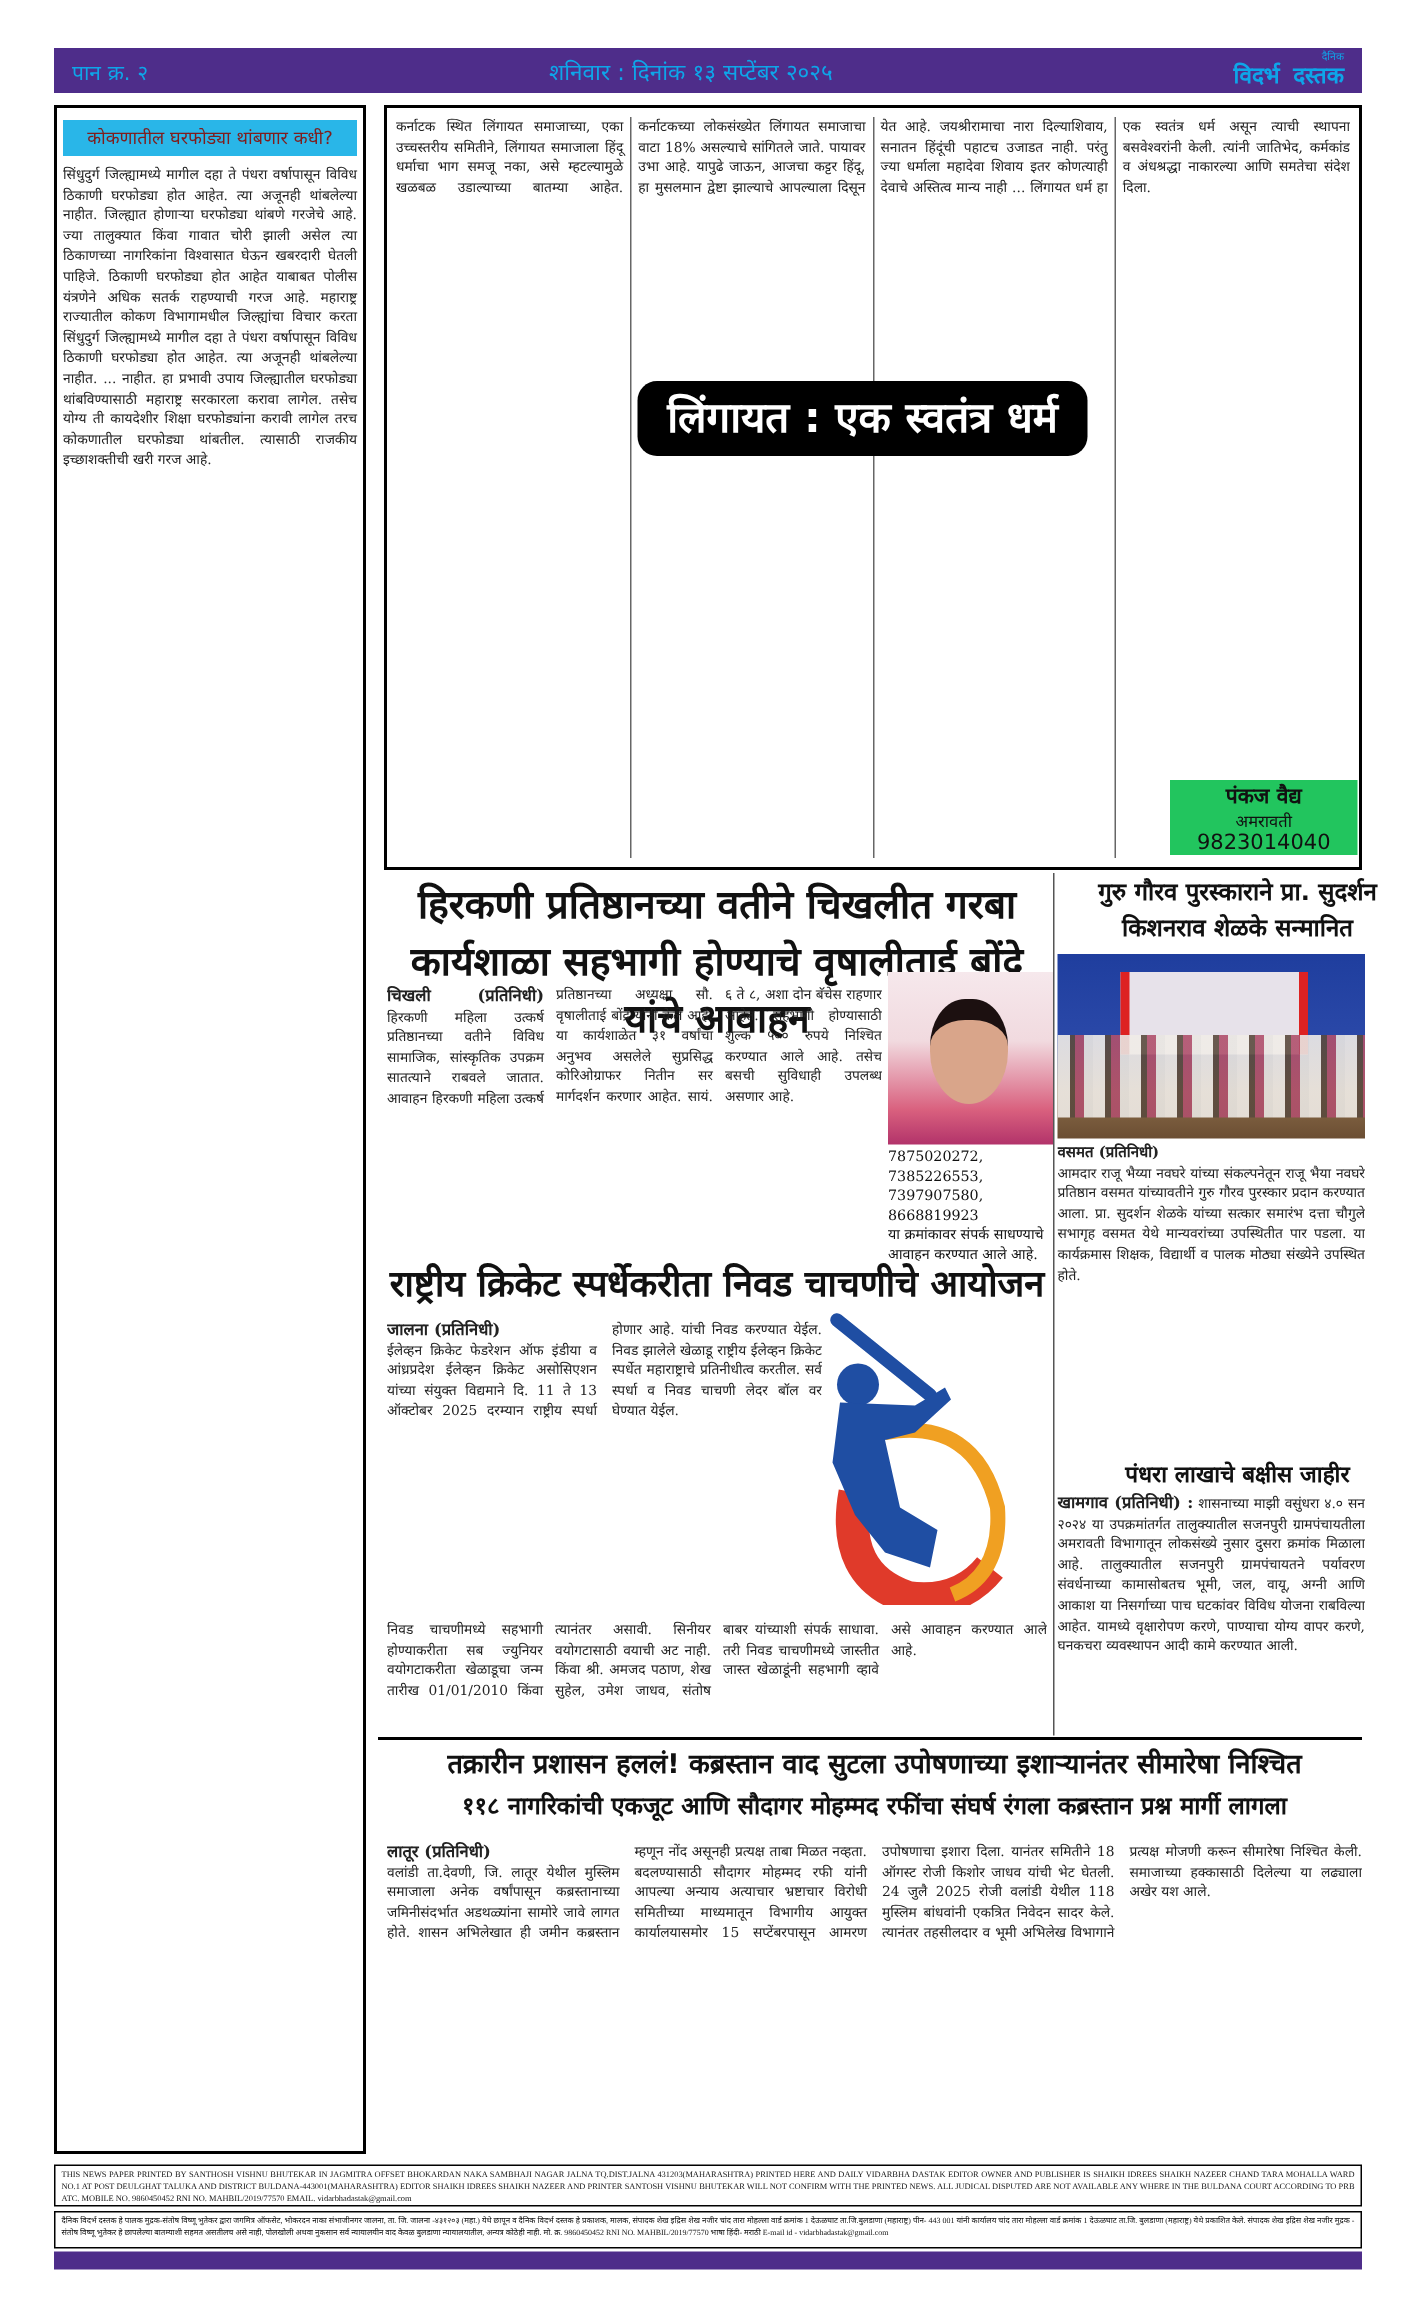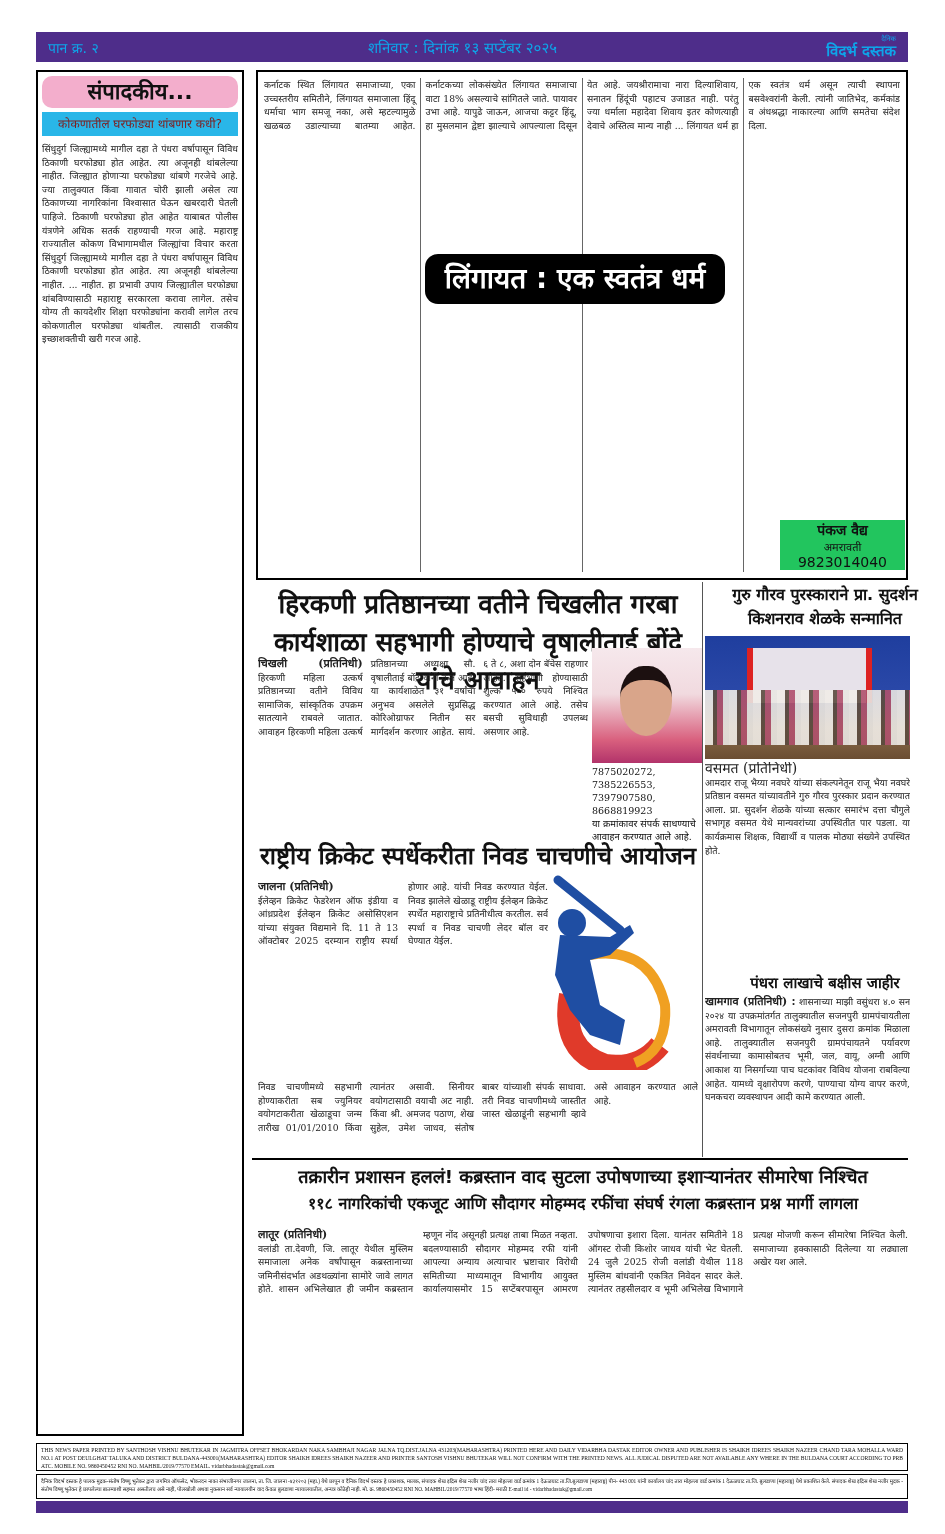--- a/index.html
+++ b/index.html
@@ -4,21 +4,21 @@
 <style>
   * { box-sizing: border-box; margin: 0; padding: 0; }
   html, body { width: 945px; height: 1534px; background: #fff; overflow: hidden; }
   body { font-family: "DejaVu Sans", sans-serif; color: #111; position: relative; }
   .abs { position: absolute; }
   .header { left: 36px; top: 32px; width: 872px; height: 30px; background: #4e2d8a; color: #0ea5e9; display: flex; align-items: center; justify-content: space-between; padding: 0 12px; }
   .header .pg { font-size: 14px; }
   .header .date { font-size: 15px; }
   .header .brand { text-align: right; line-height: 1; }
   .header .brand small { display: block; font-size: 7px; }
-  .header .brand span { font-size: 15px; font-weight: bold; }
+  .header .brand span { font-size: 15px; font-weight: bold; font-family: Liberation Mono, monospace; }
 
   .edit-box { left: 36px; top: 70px; width: 208px; height: 1366px; border: 2px solid #000; padding: 4px; }
   .edit-title { background: #f3aecc; border-radius: 10px; text-align: center; font-size: 22px; font-weight: bold; height: 32px; line-height: 32px; }
   .edit-sub { background: #29b6e8; color: #7f1d1d; text-align: center; font-size: 12px; height: 24px; line-height: 24px; margin-top: 4px; }
   .body-text { font-family: "DejaVu Serif", serif; font-size: 9.2px; line-height: 13.6px; text-align: justify; color: #222; }
   .edit-box .body-text { margin-top: 6px; }
 
   .ling-box { left: 256px; top: 70px; width: 652px; height: 510px; border: 2px solid #000; padding: 6px; }
   .ling-cols { column-count: 4; column-gap: 10px; column-rule: 1px solid #666; height: 100%; overflow: hidden; }
   .ling-title { left: 425px; top: 254px; width: 300px; height: 50px; background: #000; color: #fff; font-size: 28px; text-align: center; line-height: 50px; font-weight: bold; border-radius: 13px; }
@@ -32,21 +32,21 @@
   .hir-dl { font-weight: bold; font-size: 11px; }
   .photo-woman { left: 592px; top: 648px; width: 110px; height: 115px; background: linear-gradient(180deg,#f6e8ec 0%,#f1dadf 40%,#d9607e 80%,#b2336a 100%); }
   .photo-woman .face { position: absolute; left: 28px; top: 18px; width: 52px; height: 70px; background: #d9a58a; border-radius: 45% 45% 50% 50%; border-top: 14px solid #1c1010; }
   .contact { left: 592px; top: 765px; width: 110px; font-size: 9.5px; line-height: 13px; font-family: "DejaVu Serif", serif; }
 
   .guru-title { left: 705px; top: 583px; width: 240px; text-align: center; font-size: 16px; font-weight: bold; line-height: 24px; }
   .guru-photo { left: 705px; top: 636px; width: 205px; height: 123px; background: linear-gradient(180deg,#1f3e9e 0%,#2a48a8 45%,#8c6d4a 75%,#6b4e33 100%); overflow: hidden; }
   .guru-photo .banner { position: absolute; left: 42px; top: 12px; width: 125px; height: 55px; background: #e7e2ea; border-left: 6px solid #d22; border-right: 6px solid #d22; }
   .guru-photo .people { position: absolute; left: 0; bottom: 14px; width: 205px; height: 55px; background: repeating-linear-gradient(90deg,#f0ece7 0 8px,#5b4a3e 8px 12px,#b0506c 12px 18px,#e9e6e2 18px 24px); opacity: .9; }
   .guru-body { left: 705px; top: 762px; width: 205px; height: 205px; overflow: hidden; }
-  .guru-dl { font-weight: normal; font-size: 14px; }
+  .guru-dl { font-weight: bold; font-size: 10px; }
 
   .cric-title { left: 258px; top: 838px; width: 440px; text-align: center; font-size: 24px; font-weight: bold; }
   .cric-body { left: 258px; top: 880px; width: 290px; height: 200px; column-count: 2; column-gap: 10px; overflow: hidden; }
   .cric-logo { left: 550px; top: 875px; width: 150px; height: 195px; }
   .cric-body2 { left: 258px; top: 1080px; width: 440px; height: 75px; column-count: 4; column-gap: 8px; overflow: hidden; }
 
   .bak-title { left: 705px; top: 972px; width: 240px; text-align: center; font-size: 15px; font-weight: bold; }
   .bak-body { left: 705px; top: 995px; width: 205px; height: 160px; overflow: hidden; }
 
   .kab-box { left: 252px; top: 1158px; width: 656px; height: 278px; border-top: 2px solid #000; }
@@ -65,21 +65,20 @@
 <div class="abs header">
   <span class="pg">पान क्र. २</span>
   <span class="date">शनिवार : दिनांक १३ सप्टेंबर २०२५</span>
   <div class="brand">
     <small>दैनिक</small>
     <span>विदर्भ दस्तक</span>
   </div>
 </div>
 
 <div class="abs edit-box">
-  <div class="edit-title">संपादकीय...</div>
   <div class="edit-sub">कोकणातील घरफोड्या थांबणार कधी?</div>
   <p class="body-text">सिंधुदुर्ग जिल्ह्यामध्ये मागील दहा ते पंधरा वर्षापासून विविध ठिकाणी घरफोड्या होत आहेत. त्या अजूनही थांबलेल्या नाहीत. जिल्ह्यात होणाऱ्या घरफोड्या थांबणे गरजेचे आहे. ज्या तालुक्यात किंवा गावात चोरी झाली असेल त्या ठिकाणच्या नागरिकांना विश्वासात घेऊन खबरदारी घेतली पाहिजे. ठिकाणी घरफोड्या होत आहेत याबाबत पोलीस यंत्रणेने अधिक सतर्क राहण्याची गरज आहे. महाराष्ट्र राज्यातील कोकण विभागामधील जिल्ह्यांचा विचार करता सिंधुदुर्ग जिल्ह्यामध्ये मागील दहा ते पंधरा वर्षापासून विविध ठिकाणी घरफोड्या होत आहेत. त्या अजूनही थांबलेल्या नाहीत. ... नाहीत. हा प्रभावी उपाय जिल्ह्यातील घरफोड्या थांबविण्यासाठी महाराष्ट्र सरकारला करावा लागेल. तसेच योग्य ती कायदेशीर शिक्षा घरफोड्यांना करावी लागेल तरच कोकणातील घरफोड्या थांबतील. त्यासाठी राजकीय इच्छाशक्तीची खरी गरज आहे.</p>
 </div>
 
 <div class="abs ling-box">
   <div class="ling-cols body-text">कर्नाटक स्थित लिंगायत समाजाच्या, एका उच्चस्तरीय समितीने, लिंगायत समाजाला हिंदू धर्माचा भाग समजू नका, असे म्हटल्यामुळे खळबळ उडाल्याच्या बातम्या आहेत. कर्नाटकच्या लोकसंख्येत लिंगायत समाजाचा वाटा 18% असल्याचे सांगितले जाते. पायावर उभा आहे. यापुढे जाऊन, आजचा कट्टर हिंदू, हा मुसलमान द्वेष्टा झाल्याचे आपल्याला दिसून येत आहे. जयश्रीरामाचा नारा दिल्याशिवाय, सनातन हिंदूंची पहाटच उजाडत नाही. परंतु ज्या धर्माला महादेवा शिवाय इतर कोणत्याही देवाचे अस्तित्व मान्य नाही ... लिंगायत धर्म हा एक स्वतंत्र धर्म असून त्याची स्थापना बसवेश्वरांनी केली. त्यांनी जातिभेद, कर्मकांड व अंधश्रद्धा नाकारल्या आणि समतेचा संदेश दिला.</div>
 </div>
 <div class="abs ling-title">लिंगायत : एक स्वतंत्र धर्म</div>
 <div class="abs byline">
   <div class="n">पंकज वैद्य</div>

